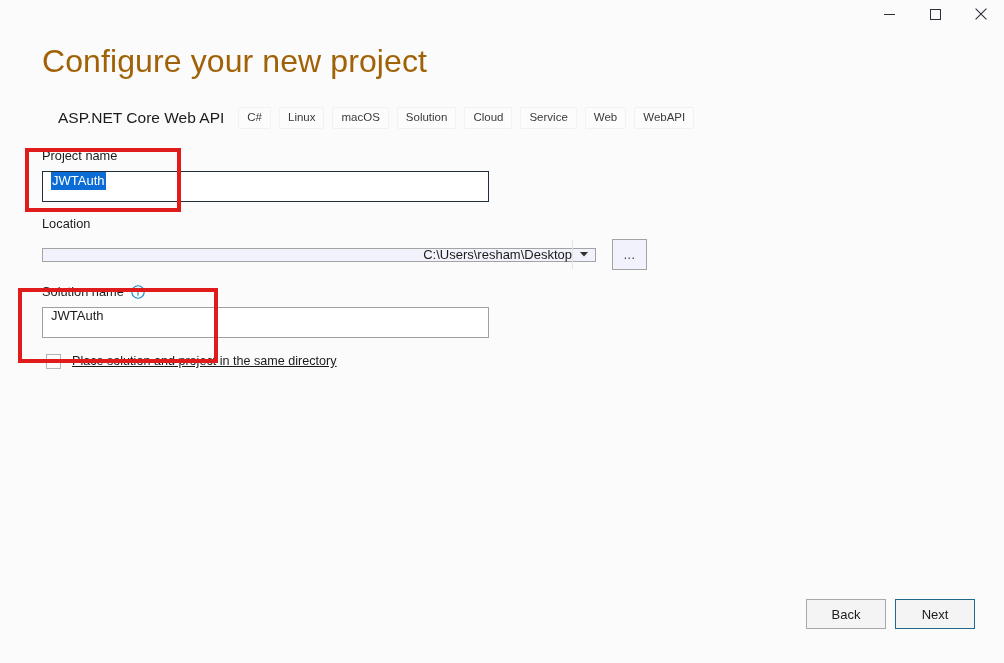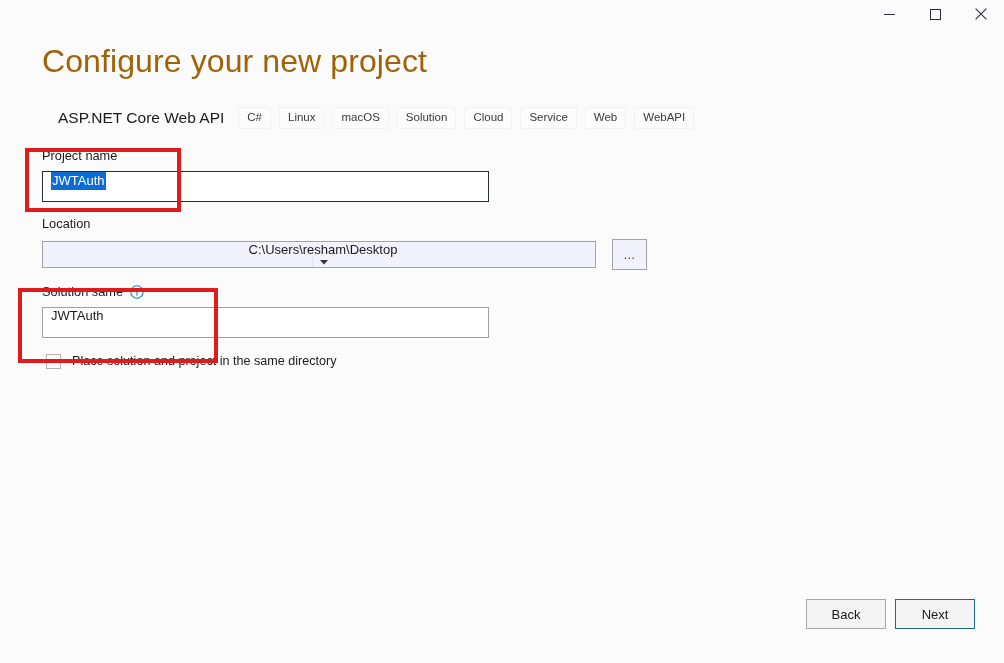--- a/index.html
+++ b/index.html
@@ -129,30 +129,29 @@
     padding: 1px 1px 2px 1px;
   }
 
   .loc-row {
     display: flex;
     align-items: center;
   }
   .combo {
     box-sizing: border-box;
     width: 554px;
-    height: 27px;
+    height: 14px;
     background: #f1f2fc;
     border: 1px solid #a3a3a3;
     display: flex;
     align-items: center;
-    justify-content: space-between;
+    justify-content: flex-end;
     font-size: 13px;
     color: #1b1b1b;
     padding: 0 0 0 8px;
-    flex-direction: column;
   }
   .combo-arrow {
     width: 22px;
     height: 29px;
     display: flex;
     align-items: center;
     justify-content: center;
     border-left: 1px solid #e3e4f0;
   }
   .browse-btn {
@@ -185,20 +184,21 @@
     background: #fcfcfc;
     border: 1px solid #b4b4b4;
     margin-left: 4px;
     margin-right: 11px;
   }
   .check-label {
     font-size: 12.6px;
     color: #1b1b1b;
     line-height: 16px;
     white-space: nowrap;
+    text-decoration: underline;
   }
 
   
   .annot {
     position: absolute;
     border: 4px solid #e01b1b;
     pointer-events: none;
     box-sizing: border-box;
   }
   #annot-project { left: 25px; top: 148px; width: 156px; height: 64px; }
@@ -299,21 +299,21 @@
               <path d="M0 0 L4 4.6 L8 0 Z" fill="#333"></path>
             </svg>
         </span>
       </div>
       <div class="browse-btn">...</div>
     </div>
   </div>
 
   <div class="field-block">
     <div class="field-label">
-      <span>Solution same</span>
+      <span>Solution name</span>
       <span class="info-icon">
         <svg width="14" height="14" viewBox="0 0 14 14">
           <circle cx="7" cy="7" r="6.2" fill="none" stroke="#1b87c9" stroke-width="1.1"></circle>
           <circle cx="7" cy="4" r="0.85" fill="#1b87c9"></circle>
           <path d="M7 6 V10.3" stroke="#1b87c9" stroke-width="1.1" stroke-linecap="round"></path>
         </svg>
       </span>
     </div>
     <div class="textinput">
       <span>JWTAuth</span>

